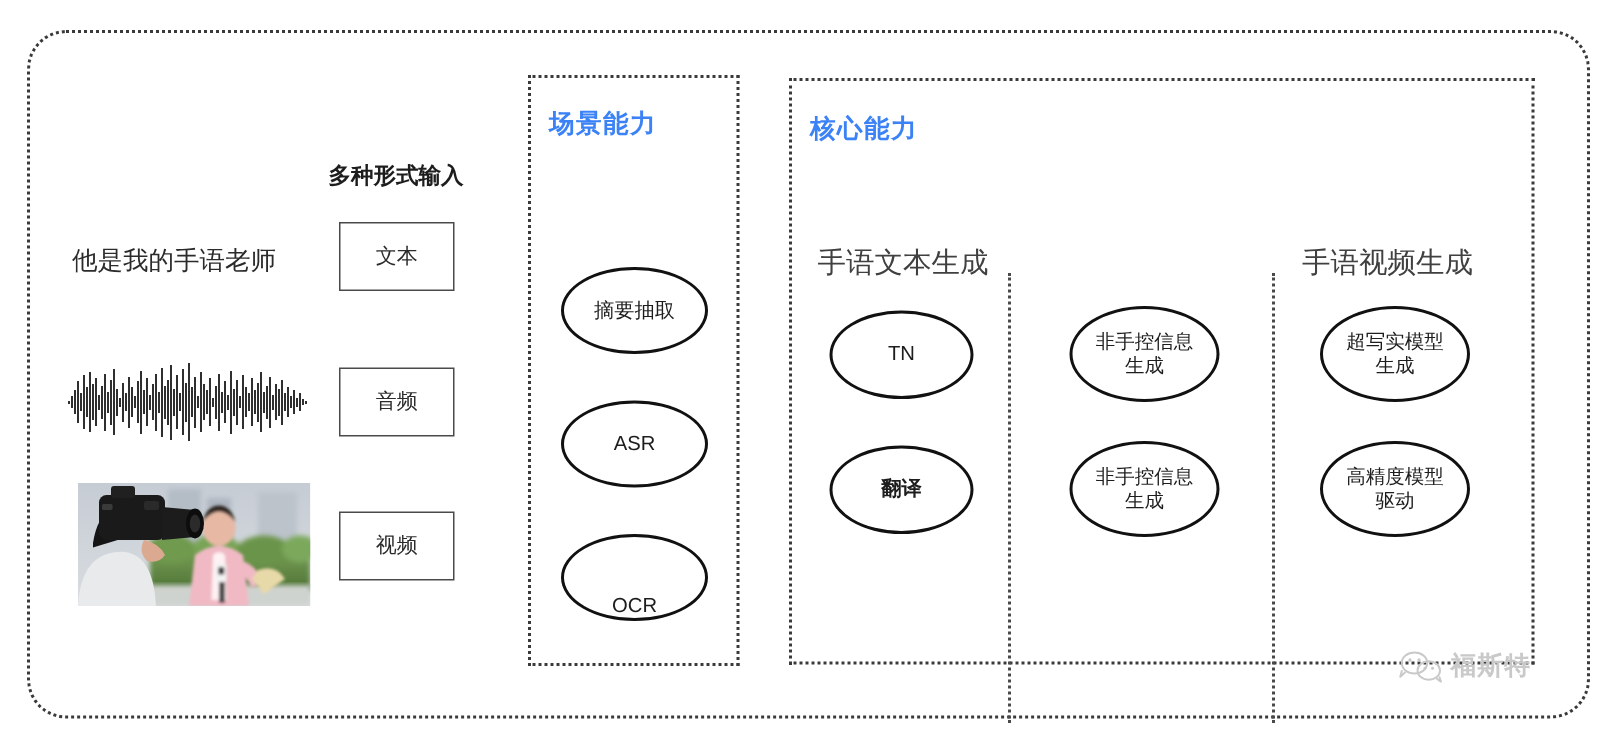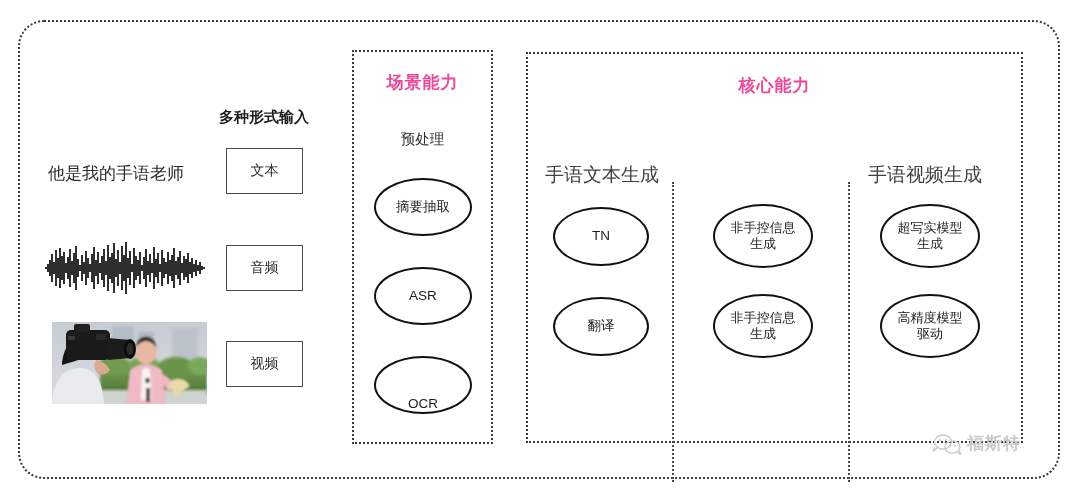--- a/index.html
+++ b/index.html
@@ -23,23 +23,23 @@
   
   .panel{
     position:absolute;box-sizing:border-box;
     border:2px dotted #3a3a3a;
     background:transparent;
   }
   .panel-scene{left:352px;top:50px;width:141px;height:394px;}
   .panel-core{left:526px;top:52px;width:497px;height:391px;}
 
   .panel-title{
-    position:absolute;left:0;width:100%;
-    text-align:center;
-    font-size:17px;font-weight:bold;color:#ec4899;
+    position:absolute;left:12px;width:100%;
+    text-align:left;
+    font-size:17px;font-weight:bold;color:#3b82f6;
     letter-spacing:1px;
   }
 
   
   .divider{
     position:absolute;top:128px;height:300px;
     border-left:2px dotted #4a4a4a;
   }
 
   
@@ -276,21 +276,20 @@
   <div class="pill" style="left:226px;top:245px;">
     <span>音频</span>
   </div>
   <div class="pill" style="left:226px;top:341px;">
     <span>视频</span>
   </div>
 
   <div class="panel panel-scene">
     <div class="panel-title" style="top:19px;">场景能力</div>
 
-    <div class="sub-head" style="top:78px;">预处理</div>
 
     <div class="ellipse" style="left:20px;top:126px;width:98px;height:58px;">
       <span>摘要抽取</span>
     </div>
     <div class="ellipse" style="left:20px;top:215px;width:98px;height:58px;">
       <span>ASR</span>
     </div>
     <div class="ellipse" style="left:20px;top:304px;width:98px;height:58px;align-items:flex-end;">
       <span>OCR</span>
     </div>
@@ -299,21 +298,21 @@
   <div class="panel panel-core">
     <div class="panel-title" style="top:20px;">核心能力</div>
 
     <div class="divider" style="left:144px;"></div>
     <div class="divider" style="left:320px;"></div>
 
     <div class="col-head" style="left:17px;top:108px;">手语文本生成</div>
     <div class="ellipse" style="left:25px;top:153px;width:96px;height:59px;">
       <span>TN</span>
     </div>
-    <div class="ellipse" style="left:25px;top:243px;width:96px;height:59px;">
+    <div class="ellipse" style="left:25px;top:243px;width:96px;height:59px;font-weight:bold;">
       <span>翻译</span>
     </div>
 
     <div class="ellipse sm" style="left:185px;top:150px;width:100px;height:64px;">
       <span style="white-space:pre-line;">非手控信息
 生成</span>
     </div>
     <div class="ellipse sm" style="left:185px;top:240px;width:100px;height:64px;">
       <span style="white-space:pre-line;">非手控信息
 生成</span>

